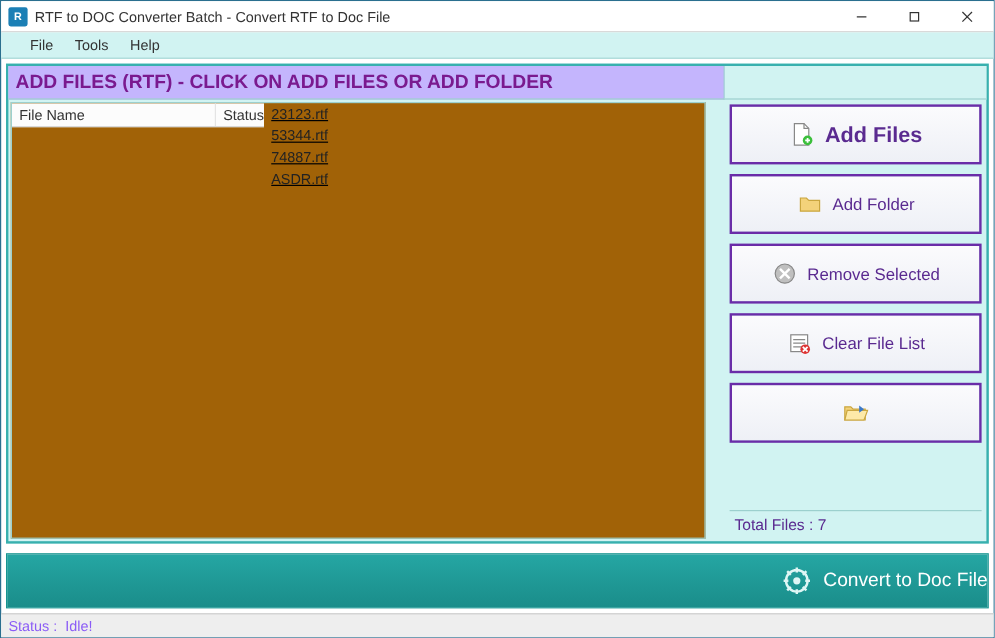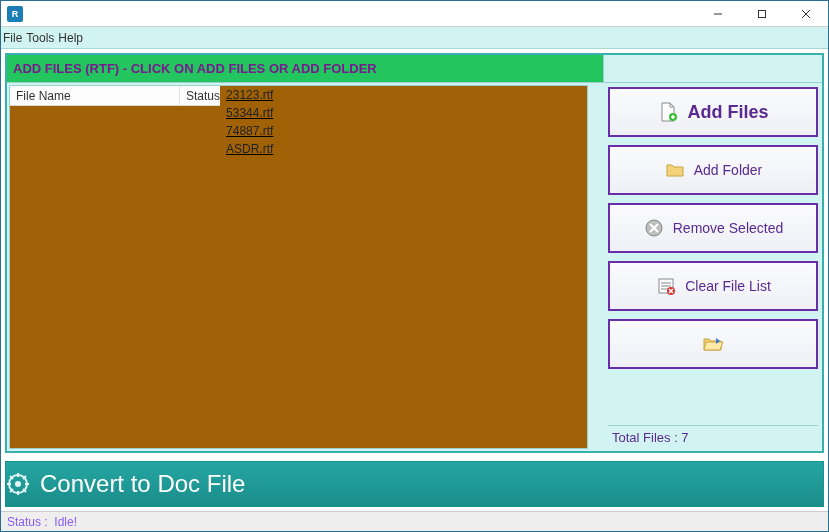--- a/index.html
+++ b/index.html
@@ -47,44 +47,44 @@
   display: flex; align-items: center; justify-content: center;
   color: #333;
   cursor: default;
 }
 .win-btn svg { width: 10px; height: 10px; }
 .menubar {
   height: 22px;
   background: #d1f3f2;
   display: flex;
   align-items: center;
-  padding: 0 2px;
-  gap: 4px;
+  padding: 0 24px;
+  gap: 18px;
   border-bottom: 1px solid #a8d8d6;
   color: #333;
 }
 .menubar span { cursor: default; }
 .inner {
   margin: 4px;
   flex: 1;
   border: 2px solid #38b0ae;
   background: #d1f3f2;
   display: flex;
   flex-direction: column;
 }
 .header-row {
   display: flex;
   height: 28px;
 }
 .instruction {
   flex: 1;
-  background: #22c55e;
+  background: #c4b5fd;
   color: #7a1a8f;
   font-weight: bold;
-  font-size: 13px;
+  font-size: 16px;
   display: flex;
   align-items: center;
   padding-left: 6px;
   border-bottom: 1px solid #9cd0ce;
   border-right: 1px solid #9cd0ce;
 }
 .header-blank {
   width: 218px;
   background: #d1f3f2;
   border-bottom: 1px solid #9cd0ce;
@@ -144,24 +144,24 @@
   border-top: 1px solid #9cd0ce;
   margin-top: auto;
 }
 .convert-bar {
   height: 46px;
   margin: 4px;
   background: linear-gradient(#25a6a3, #1a8d8a);
   border: 1px solid #169490;
   display: flex;
   align-items: center;
-  justify-content: flex-start;
+  justify-content: flex-end;
   gap: 10px;
   color: #fff;
-  font-size: 24px;
+  font-size: 16px;
   font-weight: 500;
   cursor: default;
 }
 .convert-bar .gear { width: 24px; height: 24px; }
 .statusbar {
   height: 20px;
   background: #eeeeee;
   border-top: 1px solid #ccc;
   display: flex;
   align-items: center;
@@ -170,20 +170,21 @@
   font-size: 12px;
 }
 </style>
 </head>
 <body>
 
 <div class="window">
 
   <div class="titlebar">
     <span class="app-icon">R</span>
+    <span class="title-text">RTF to DOC Converter Batch -  Convert RTF to Doc File</span>
     <span class="titlebar-spacer"></span>
     <div class="win-controls">
       <div class="win-btn">
         <svg viewBox="0 0 10 10">
             <line x1="1" y1="5" x2="9" y2="5" stroke="#333" stroke-width="1"></line>
           </svg>
       </div>
       <div class="win-btn">
         <svg viewBox="0 0 10 10">
             <rect x="1.5" y="1.5" width="7" height="7" fill="none" stroke="#333" stroke-width="1"></rect>

